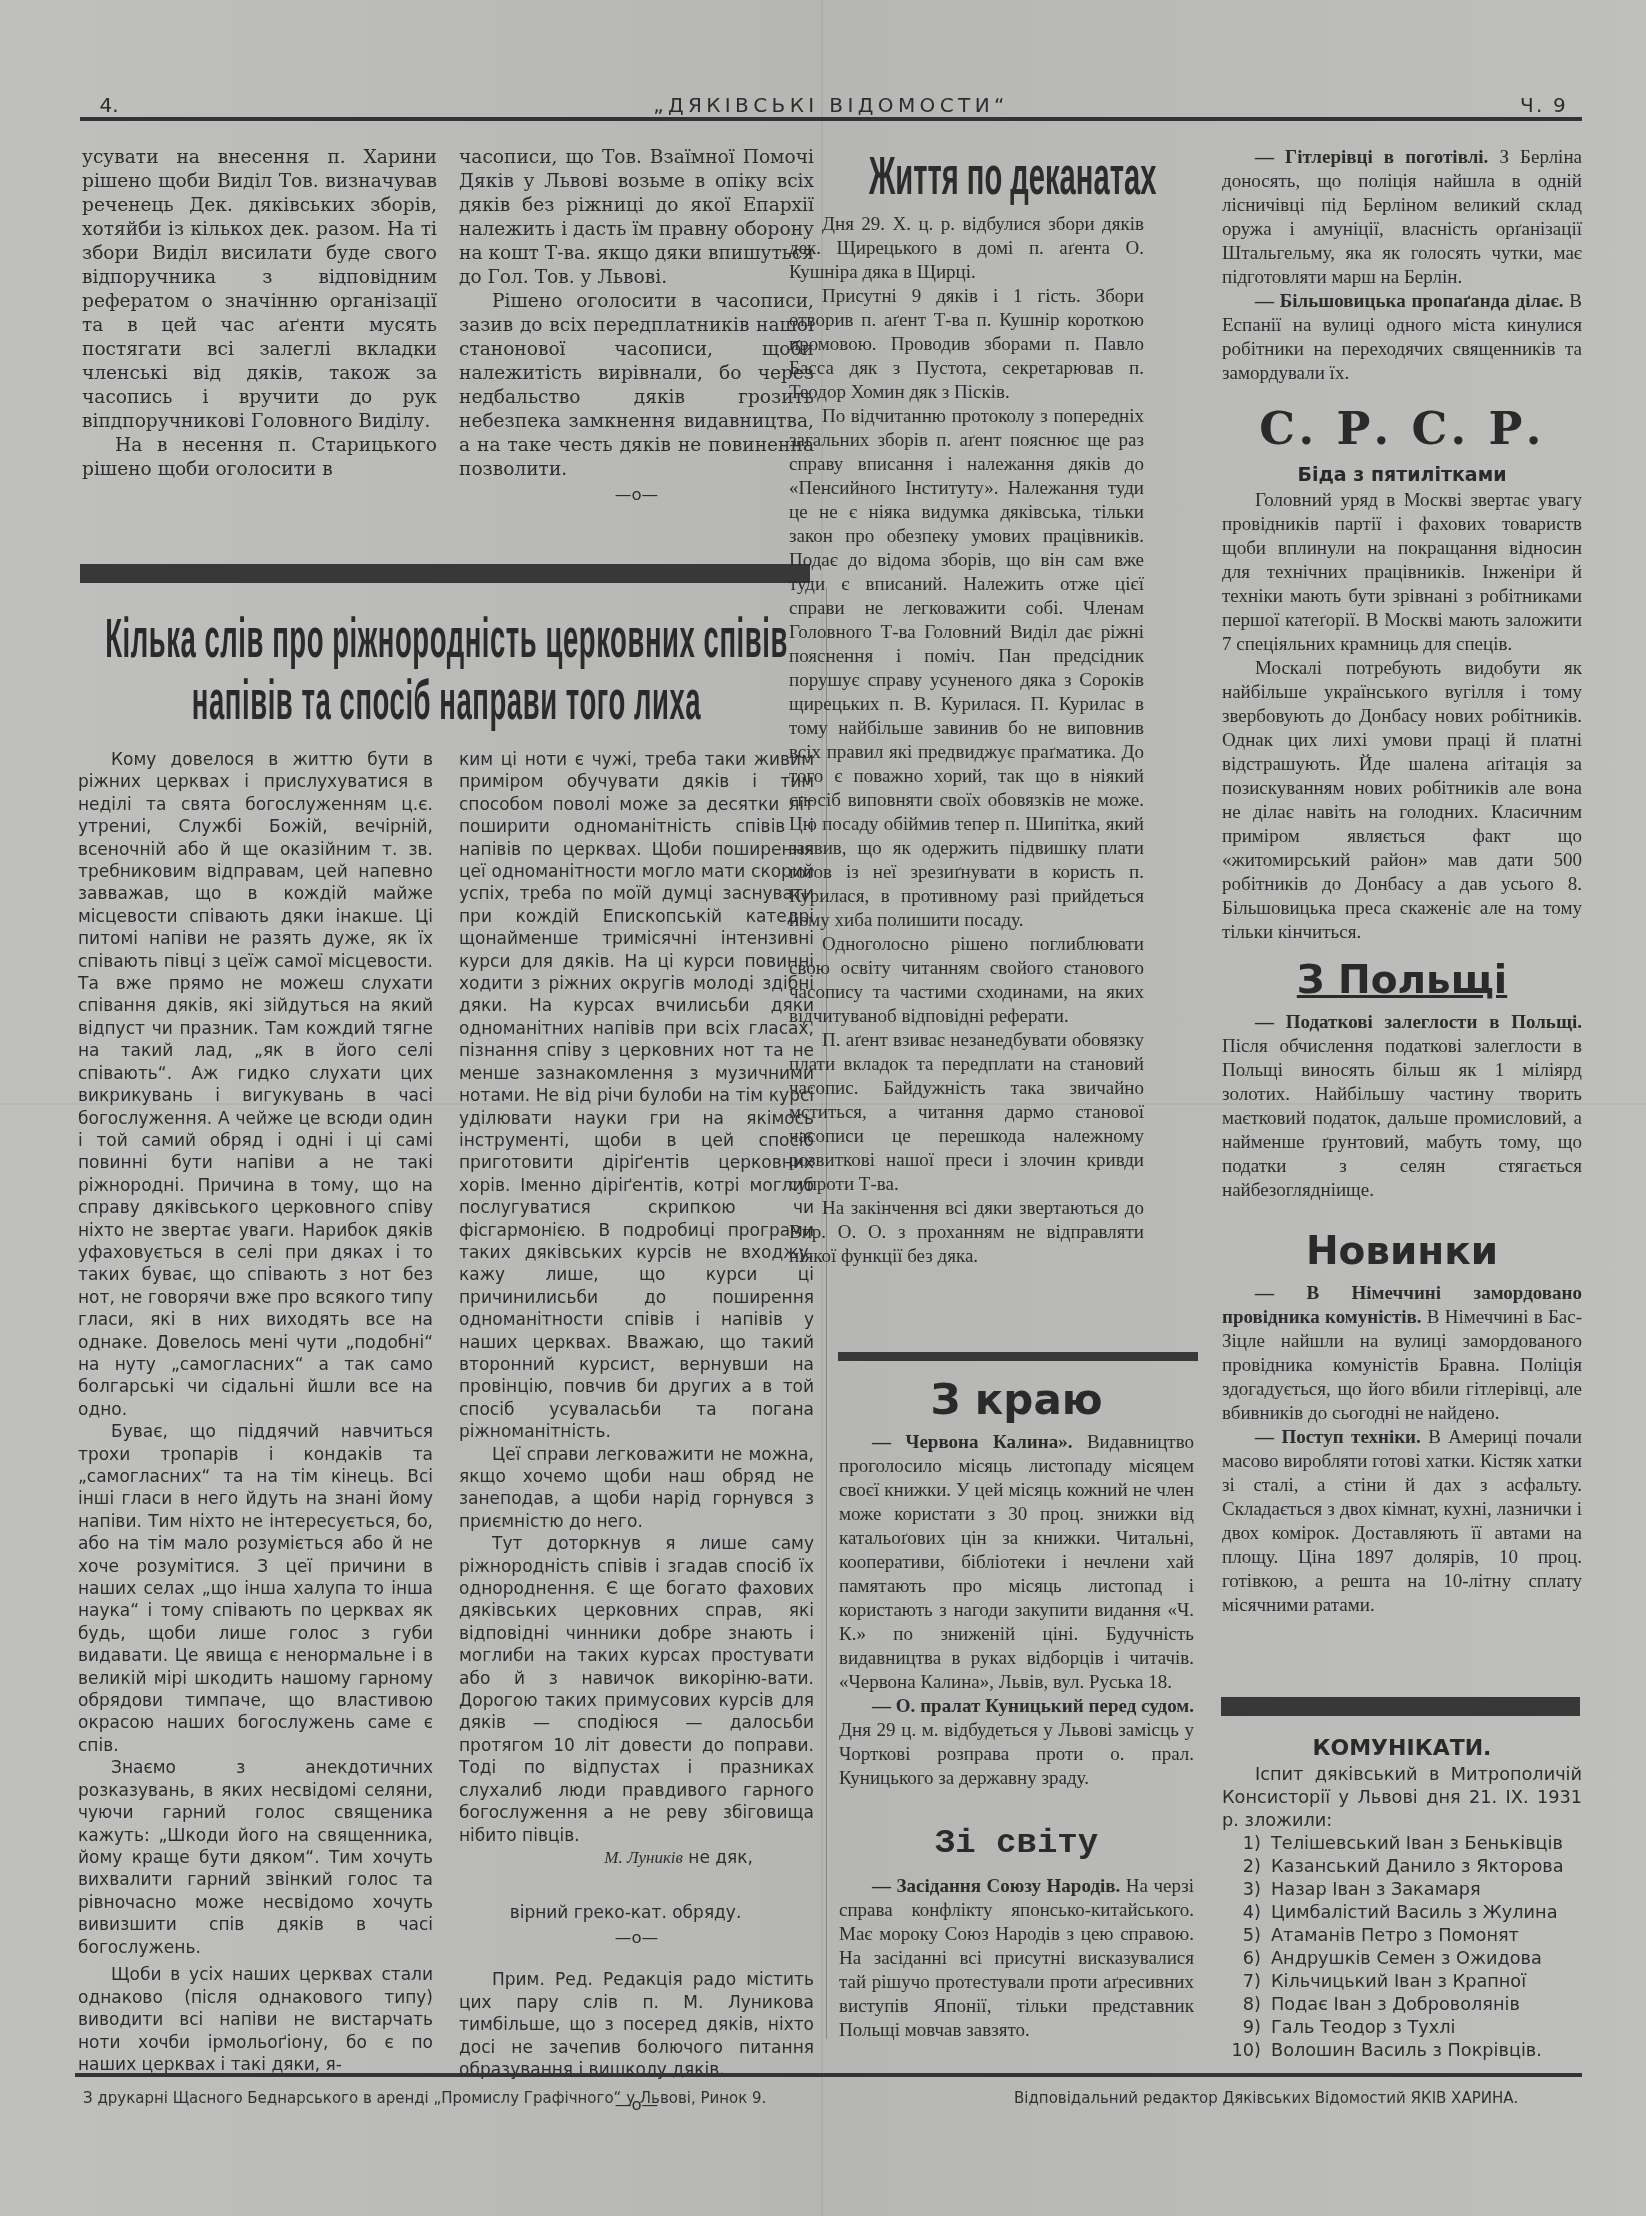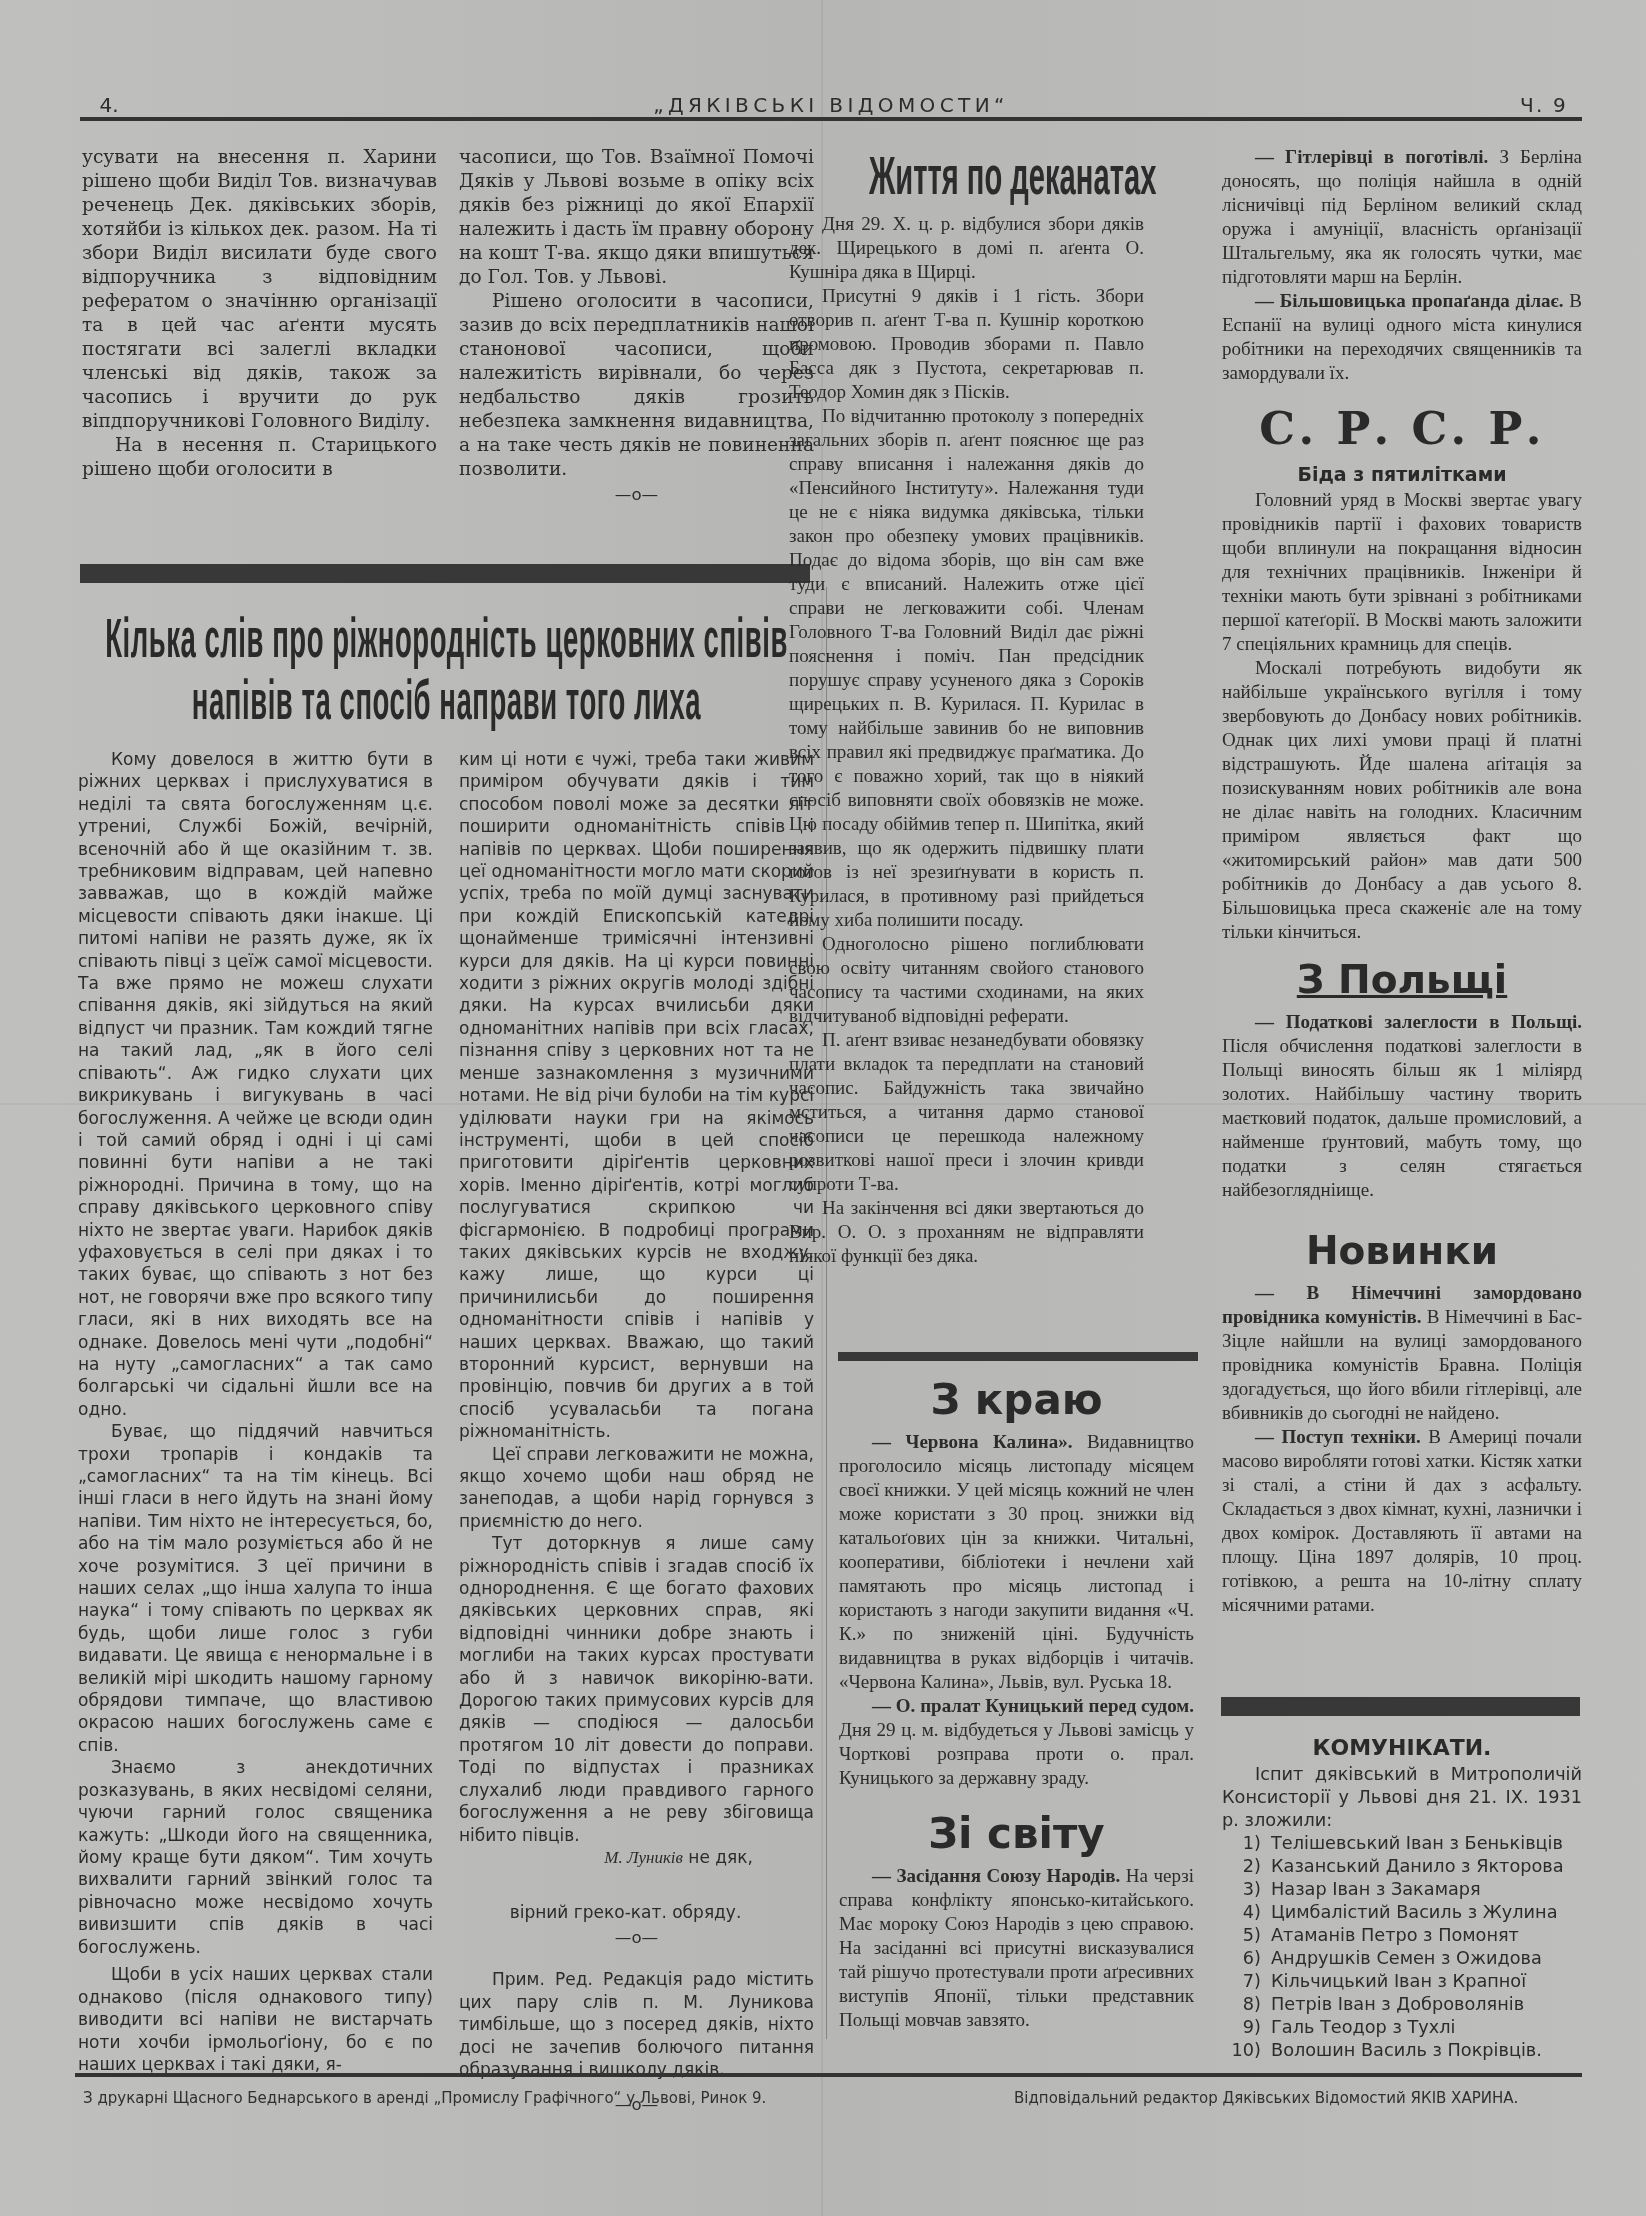--- a/index.html
+++ b/index.html
@@ -124,21 +124,21 @@
   <div class="col serif" style="left:839px; top:1369px; width:355px; font-size:19px; line-height:24px;">
     <div class="sec-head" style="font-size:42px; line-height:61px;">З краю</div>
     <p>
       <b class="lead">— Червона Калина».</b>
       <span>Видавництво проголосило місяць листопаду місяцем своєї книжки. У цей місяць кожний не член може користати з 30 проц. знижки від катальоґових цін за книжки. Читальні, кооперативи, бібліотеки і нечлени хай памятають про місяць листопад і користають з нагоди закупити видання «Ч. К.» по зниженій ціні. Будучність видавництва в руках відборців і читачів. «Червона Калина», Львів, вул. Руська 18.</span>
     </p>
     <p>
       <b class="lead">— О. пралат Куницький перед судом.</b>
       <span>Дня 29 ц. м. відбудеться у Львові замісць у Чорткові розправа проти о. прал. Куницького за державну зраду.</span>
     </p>
-    <div class="sec-head" style="font-size:42px; line-height:61px; margin-top:13px;">Зі світу</div>
+    <div class="sec-head" style="font-size:34px; line-height:61px; margin-top:23px;font-family:Liberation Mono, monospace;">Зі світу</div>
     <p>
       <b class="lead">— Засідання Союзу Народів.</b>
       <span>На черзі справа конфлікту японсько-китайського. Має мороку Союз Народів з цею справою. На засіданні всі присутні висказувалися тай рішучо протестували проти аґресивних виступів Японії, тільки представник Польщі мовчав завзято.</span>
     </p>
   </div>
 
   <div class="col serif" style="left:1222px; top:145px; width:360px; font-size:19px; line-height:24px;">
     <p>
       <b class="lead">— Гітлерівці в поготівлі.</b>
       <span>З Берліна доносять, що поліція найшла в одній лісничівці під Берліном великий склад оружа і амуніції, власність орґанізації Штальгельму, яка як голосять чутки, має підготовляти марш на Берлін.</span>
@@ -196,21 +196,21 @@
       <li>
           <span class="n">6)</span>
           <span>Андрушків Семен з Ожидова</span>
         </li>
       <li>
           <span class="n">7)</span>
           <span>Кільчицький Іван з Крапної</span>
         </li>
       <li>
           <span class="n">8)</span>
-          <span>Петрів Іван з Доброволянів</span>
+          <span>Подає Іван з Доброволянів</span>
         </li>
       <li>
           <span class="n">9)</span>
           <span>Галь Теодор з Тухлі</span>
         </li>
       <li>
           <span class="n">10)</span>
           <span>Волошин Василь з Покрівців.</span>
         </li>
     </ul>

